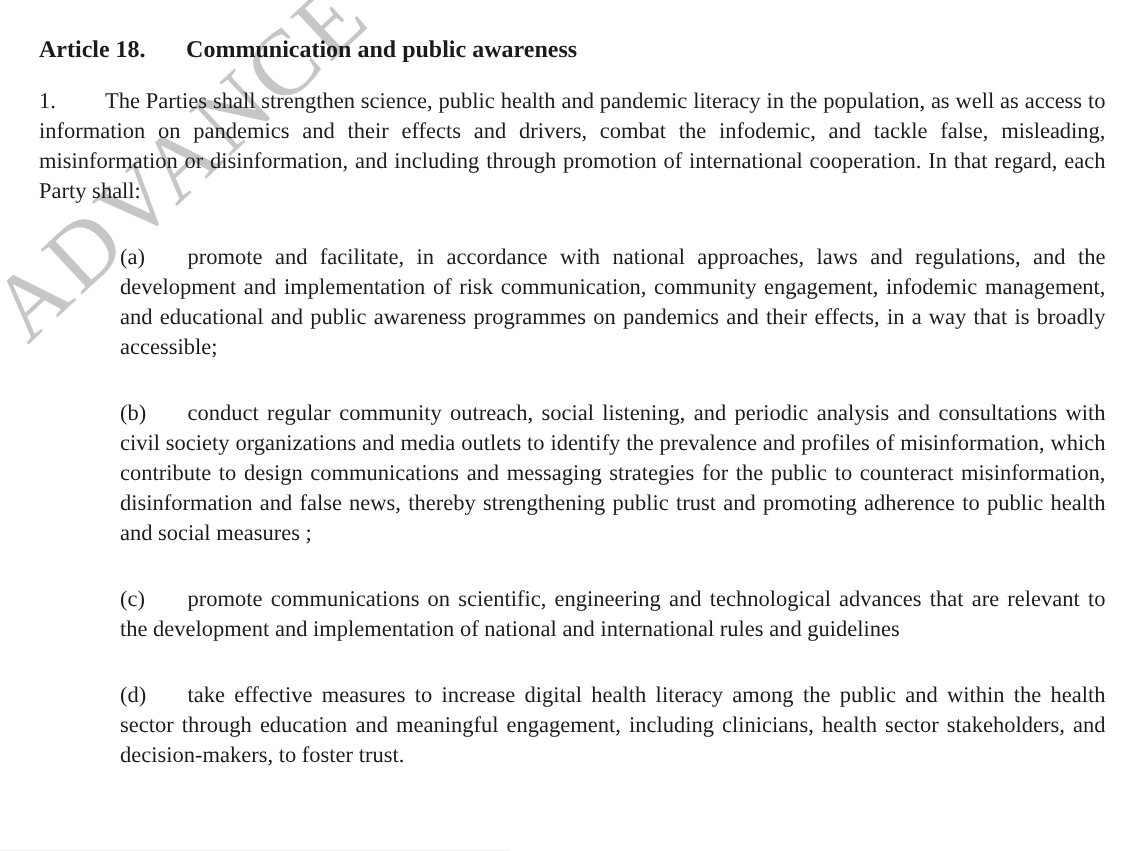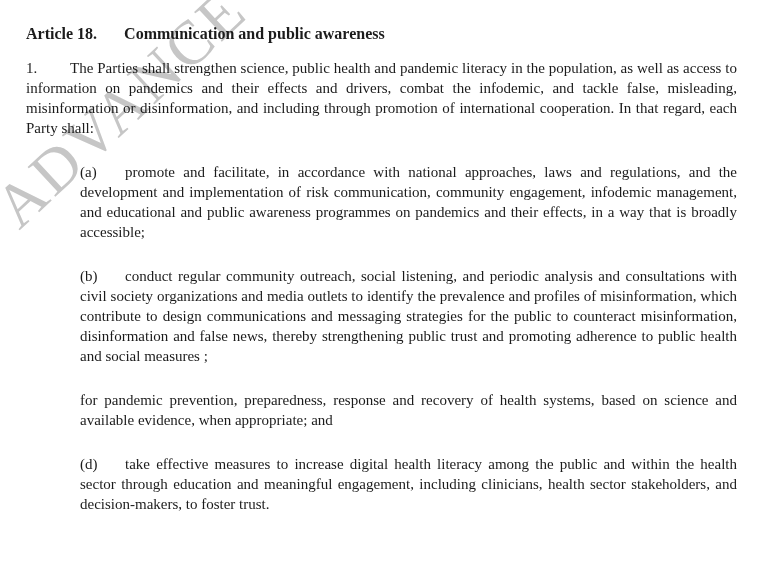--- a/index.html
+++ b/index.html
@@ -65,19 +65,19 @@
   <div class="doc">
 
     <h1 class="title"><span class="title-label">Article 18.</span><span>Communication and public awareness</span></h1>
 
     <p class="para first"><span class="plabel tab-num">1.</span><span>The Parties shall strengthen science, public health and pandemic literacy in the population, as well as access to information on pandemics and their effects and drivers, combat the infodemic, and tackle false, misleading, misinformation or disinformation, and including through promotion of international cooperation. In that regard, each Party shall:</span></p>
 
     <p class="para indent"><span class="plabel tab-letter">(a)</span><span>promote and facilitate, in accordance with national approaches, laws and regulations, and the development and implementation of risk communication, community engagement, infodemic management, and educational and public awareness programmes on pandemics and their effects, in a way that is broadly accessible;</span></p>
 
     <p class="para indent"><span class="plabel tab-letter">(b)</span><span>conduct regular community outreach, social listening, and periodic analysis and consultations with civil society organizations and media outlets to identify the prevalence and profiles of misinformation, which contribute to design communications and messaging strategies for the public to counteract misinformation, disinformation and false news, thereby strengthening public trust and promoting adherence to public health and social measures ;</span></p>
 
+    <p class="para indent"><span class="plabel tab-letter">(c)</span><span>promote communications on scientific, engineering and technological advances that are relevant to the development and implementation of national and international rules and guidelines</span></p>
 
-    <p class="para indent"><span>for pandemic prevention, preparedness, response and recovery of health systems, based on science and available evidence, when appropriate; and</span></p>
 
     <p class="para indent"><span class="plabel tab-letter">(d)</span><span>take effective measures to increase digital health literacy among the public and within the health sector through education and meaningful engagement, including clinicians, health sector stakeholders, and decision-makers, to foster trust.</span></p>
 
   </div>
 </div>
 
 </body></html>

